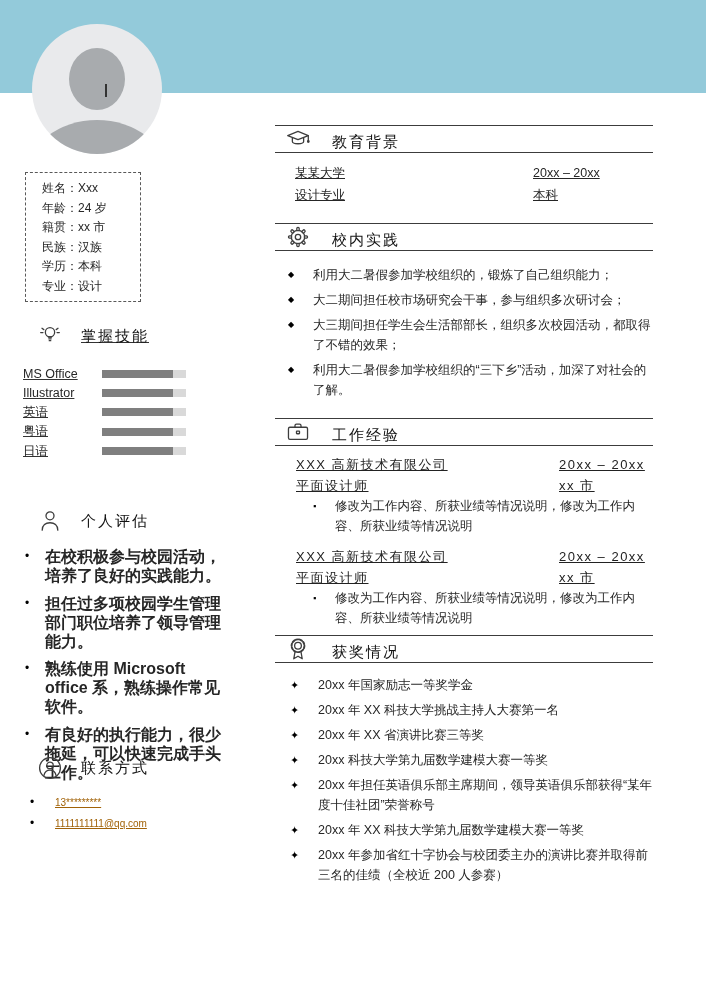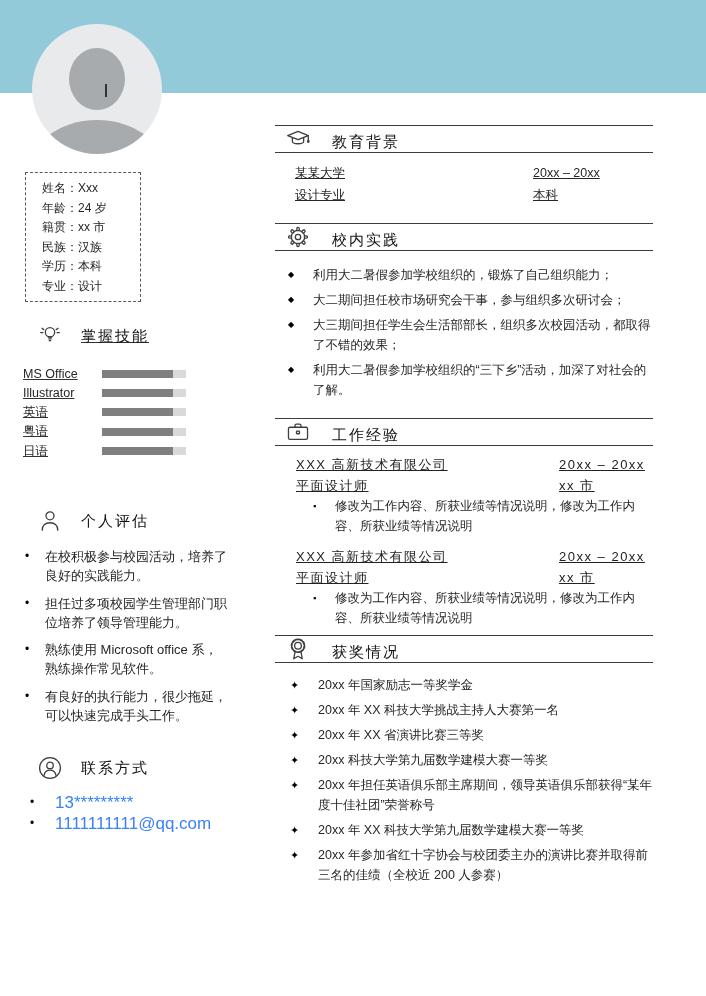--- a/index.html
+++ b/index.html
@@ -24,25 +24,25 @@
   
   .skills-list{margin-top:15px;}
   .skill-row{display:flex;align-items:center;height:19.4px;padding-left:23px;}
   .skill-label{width:79px;font-size:12.5px;color:#262626;white-space:nowrap;}
   .skill-bar{width:84px;height:8px;background:#d9d9d9;}
   .skill-fill{height:8px;background:#7f7f7f;}
   
   .dot-list{margin-top:13px;}
   .dot-item{display:flex;padding-left:25px;margin-bottom:8.5px;}
   .dot-glyph{width:20px;font-size:12px;color:#000;line-height:19px;}
-  .dot-text{width:182px;font-size:13px;line-height:19px;color:#262626;}
+  .dot-text{width:182px;font-size:16px;line-height:19px;color:#262626;font-weight:bold;}
   .contact-list{margin-top:14px;}
   .contact-item{display:flex;padding-left:30px;margin-bottom:6px;}
   .contact-glyph{width:25px;font-size:12px;color:#000;line-height:15px;}
-  .contact-text{font-size:17px;color:#3b82f6;line-height:15px;}
+  .contact-text{font-size:10px;color:#a16207;line-height:15px;text-decoration:underline;}
   
   .right-col{position:absolute;left:275px;top:125px;width:378px;}
   .rsec-header{display:flex;align-items:flex-end;gap:21px;height:28px;padding-left:10px;box-sizing:border-box;
                border-top:1px solid #3c3c3c;border-bottom:1px solid #3c3c3c;}
   .rsec-title{font-size:15px;font-weight:500;letter-spacing:2px;color:#111;}
   .sec-content{box-sizing:border-box;}
   .edu-content{height:70px;padding:9px 0 0 20px;}
   .entry-row{display:flex;font-size:12.5px;line-height:22px;color:#262626;text-decoration:underline;}
   .entry-left{width:238px;}
   .entry-right{flex:1;}

